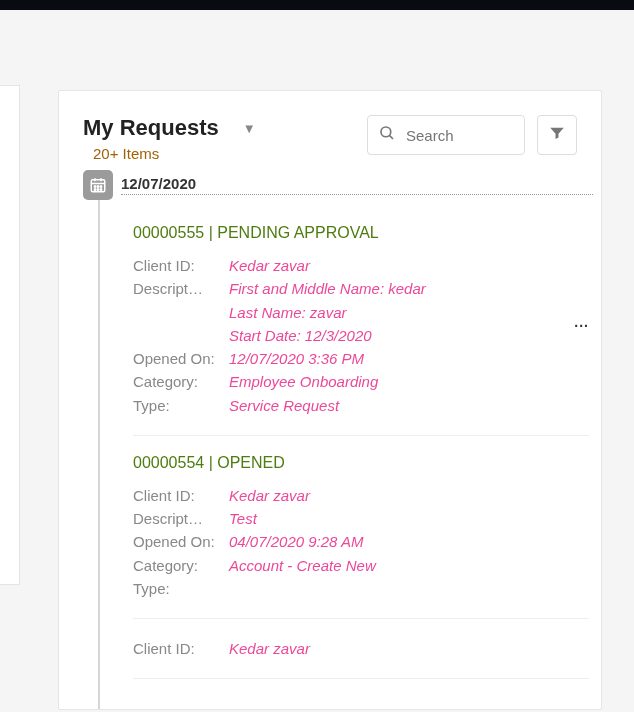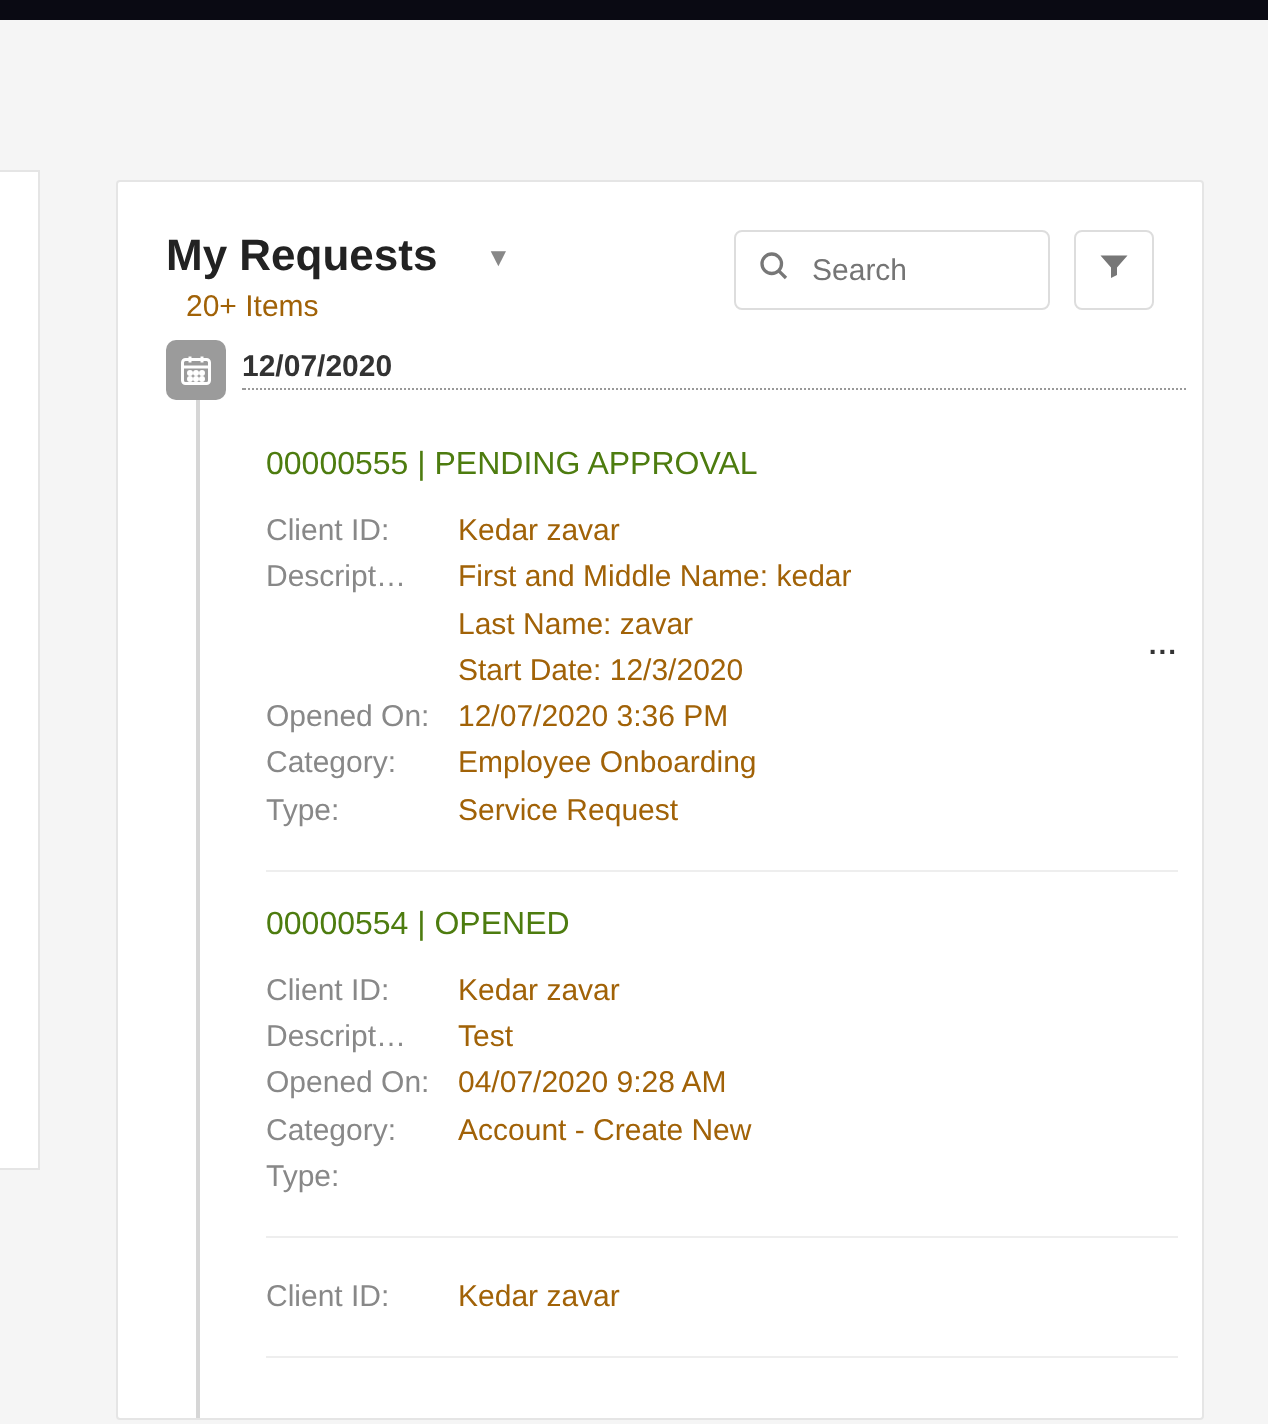--- a/index.html
+++ b/index.html
@@ -181,23 +181,24 @@
   }
   .field-label {
     width: 96px;
     flex-shrink: 0;
     color: #888;
     white-space: nowrap;
     overflow: hidden;
     text-overflow: ellipsis;
   }
   .field-value {
-    color: #a16207;
+    color: #ec4899;
     white-space: pre-line;
     flex: 1;
+    font-style: italic;
   }
   .item .more {
     position: absolute;
     right: 0px;
     top: 114px;
     font-weight: 700;
     letter-spacing: 1px;
     cursor: pointer;
     font-size: 14px;
     color: #333;

